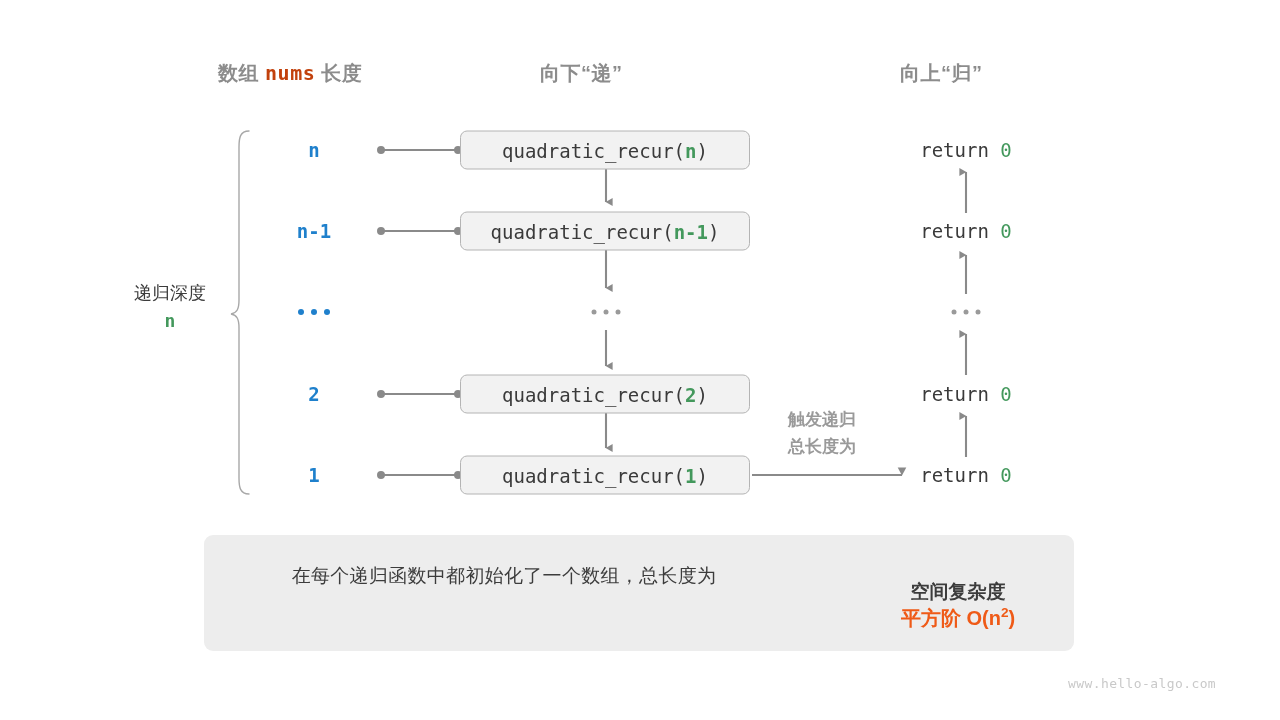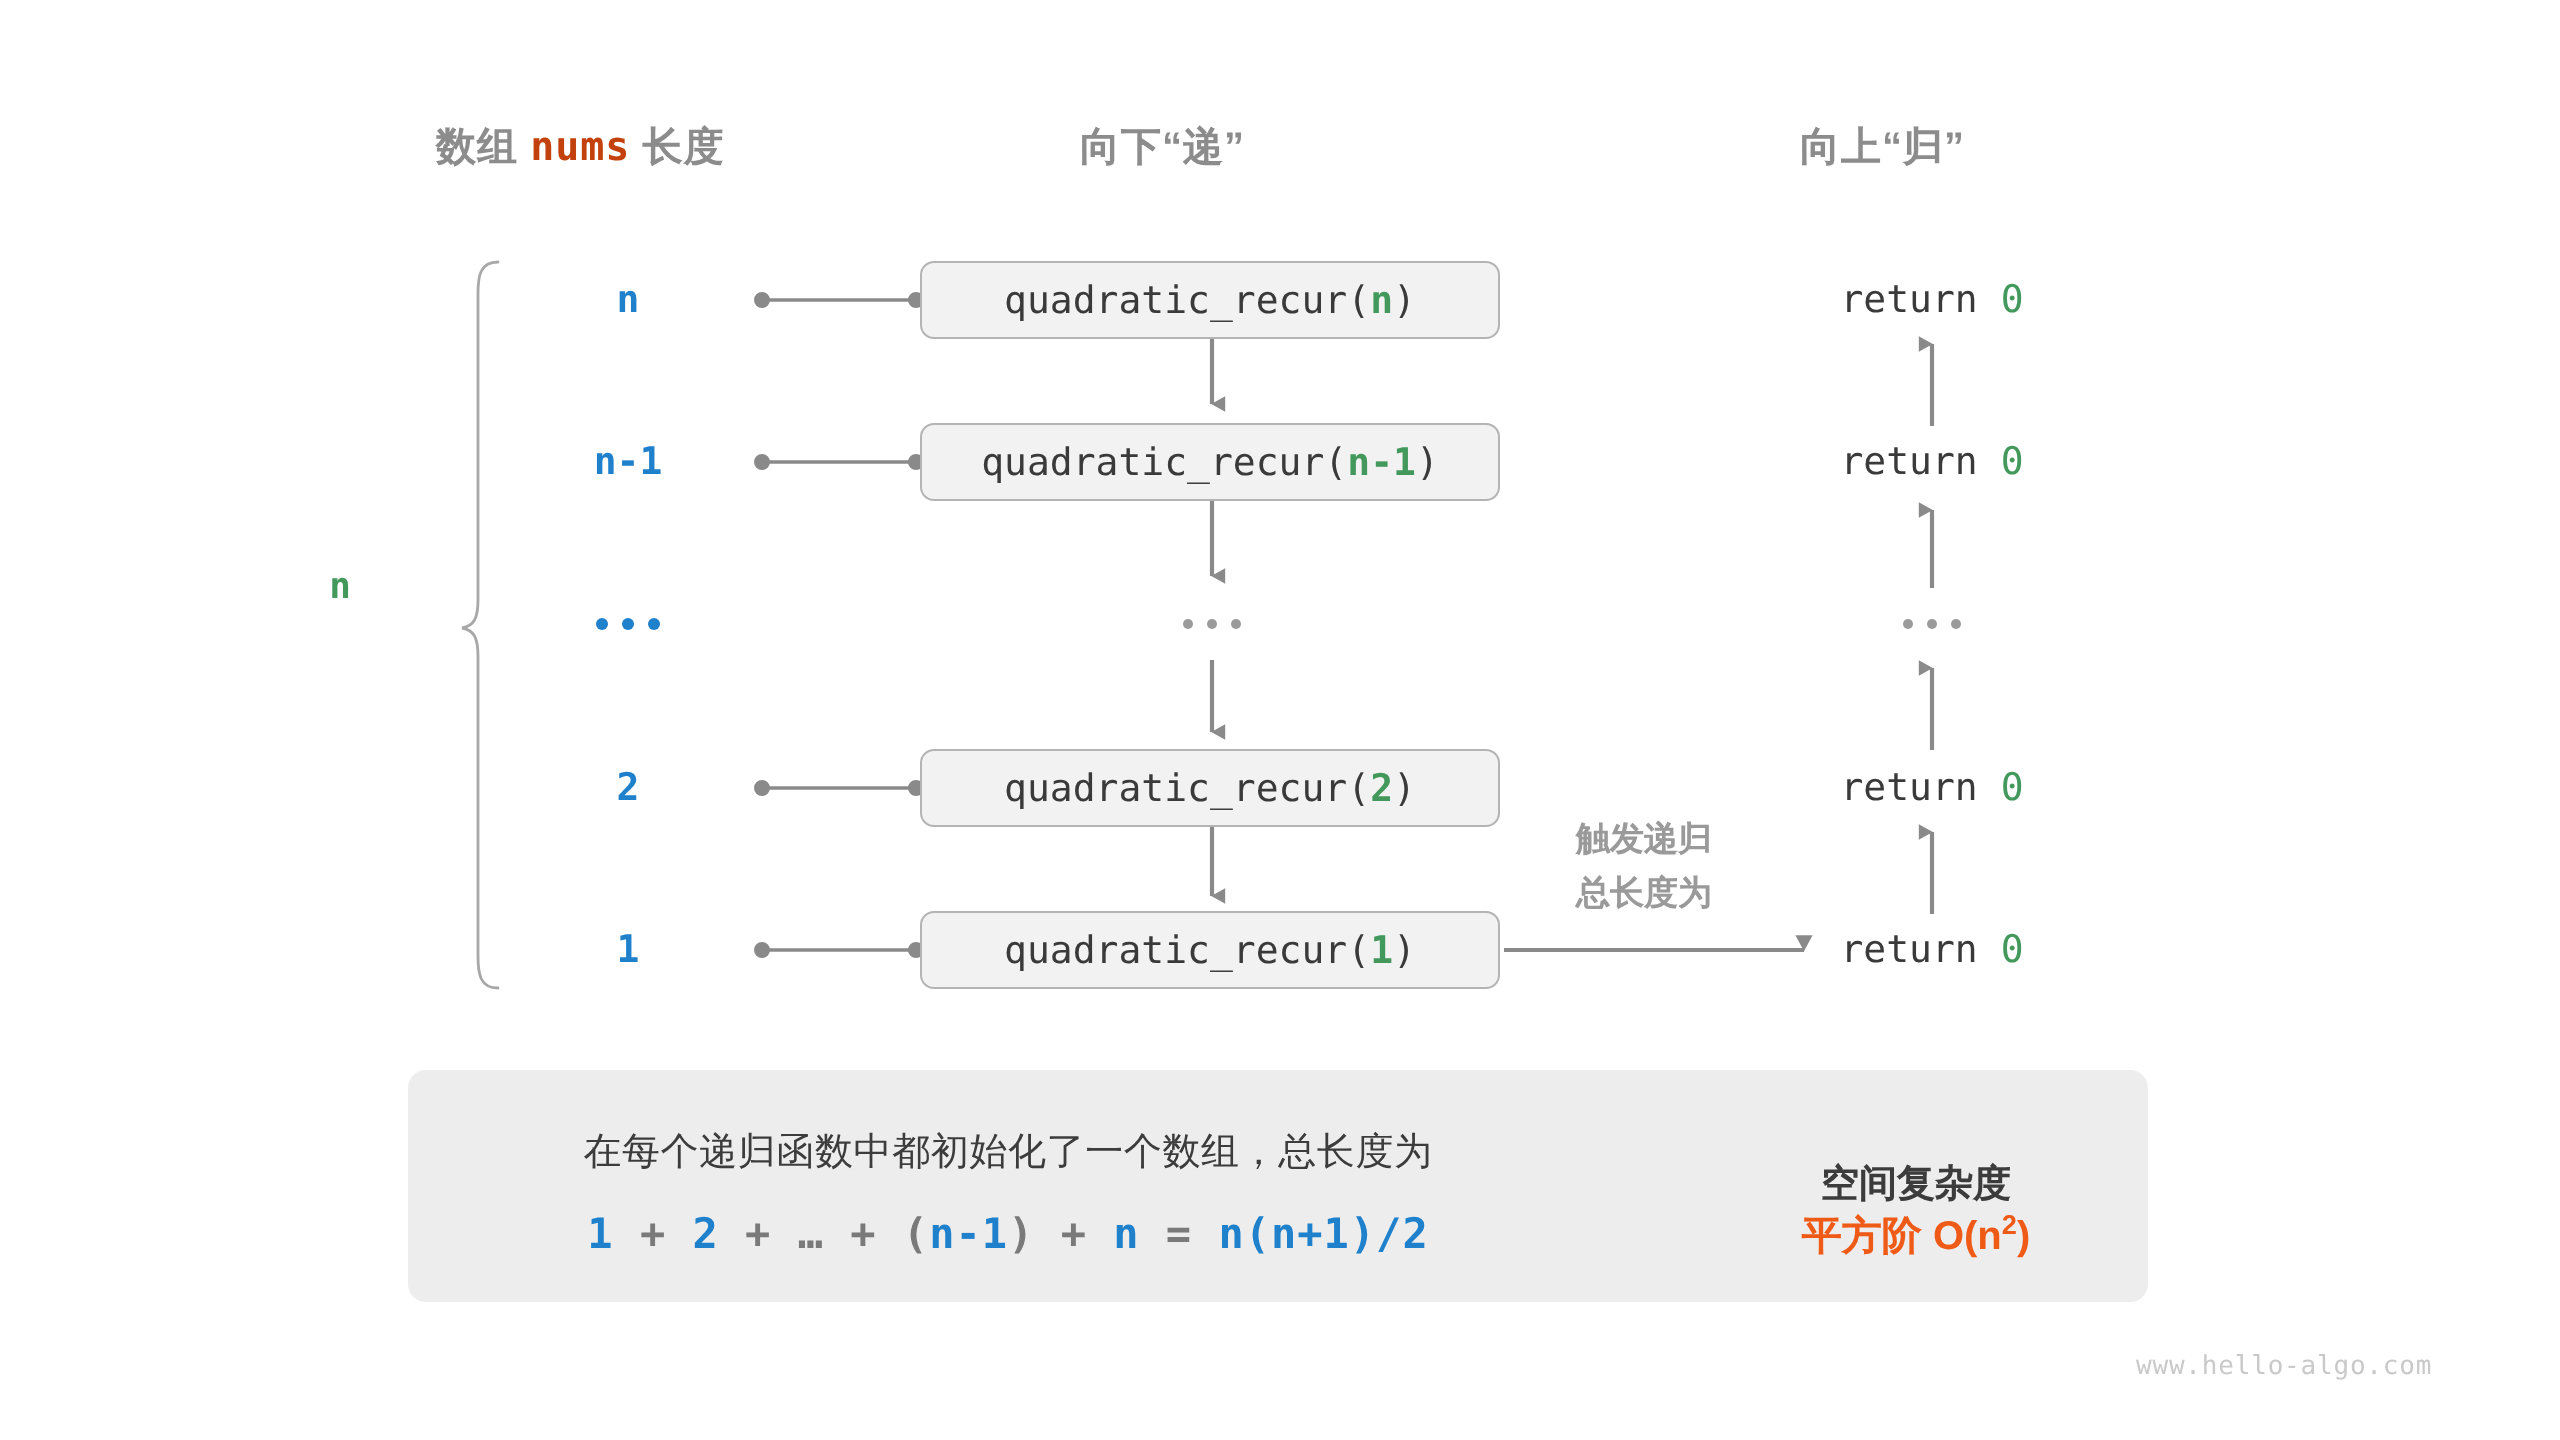--- a/index.html
+++ b/index.html
@@ -254,20 +254,21 @@
 
   <div class="col-header" style="left:218px; top:60px;">
     <span>数组 </span><span class="accent-blue">nums</span><span> 长度</span>
   </div>
 
   <div class="col-header" style="left:540px; top:60px;">向下“递”</div>
 
   <div class="col-header" style="left:900px; top:60px;">向上“归”</div>
 
   <div class="depth-label" style="left:95px; top:280px; width:150px;">
+    <span class="depth-title">递归深度</span>
     <span class="depth-value">n</span>
   </div>
 
   <div class="len-value" style="left:314px; top:150px;">n</div>
   <div class="fn-box" style="left:605px; top:150px; width:290px; height:39px;">
     <span>quadratic_recur(</span>
       <span class="arg">n</span>
       <span>)</span>
   </div>
   <div class="ret-label" style="left:966px; top:150px;">
@@ -322,22 +323,20 @@
 
   <div class="trigger-note" style="left:822px; top:433px;">
     <div>触发递归</div>
     <div>总长度为</div>
   </div>
 
   <div class="summary-panel" style="left:204px; top:535px; width:870px; height:116px;"></div>
 
   <div class="summary-text summary-line1" style="left:504px; top:576px;">在每个递归函数中都初始化了一个数组，总长度为</div>
 
-  <div class="summary-text summary-line2" style="left:504px; top:617px;"><span class="b">1</span><span> + </span><span class="b">2</span><span> + </span><span>…</span><span> + </span><span>(</span><span class="b">n-1</span><span>)</span><span> + </span><span class="b">n</span><span> = </span><span class="b">n(n+1)/2</span>
-  </div>
 
   <div class="complexity-title" style="left:958px; top:576px;">空间复杂度</div>
 
   <div class="complexity-value" style="left:958px; top:618px;"><span>平方阶 </span><span class="mono">O(n</span><sup class="mono">2</sup><span class="mono">)</span>
   </div>
 
   <div class="watermark" style="left:1068px; top:676px;">www.hello-algo.com</div>
 
 </div>
 

